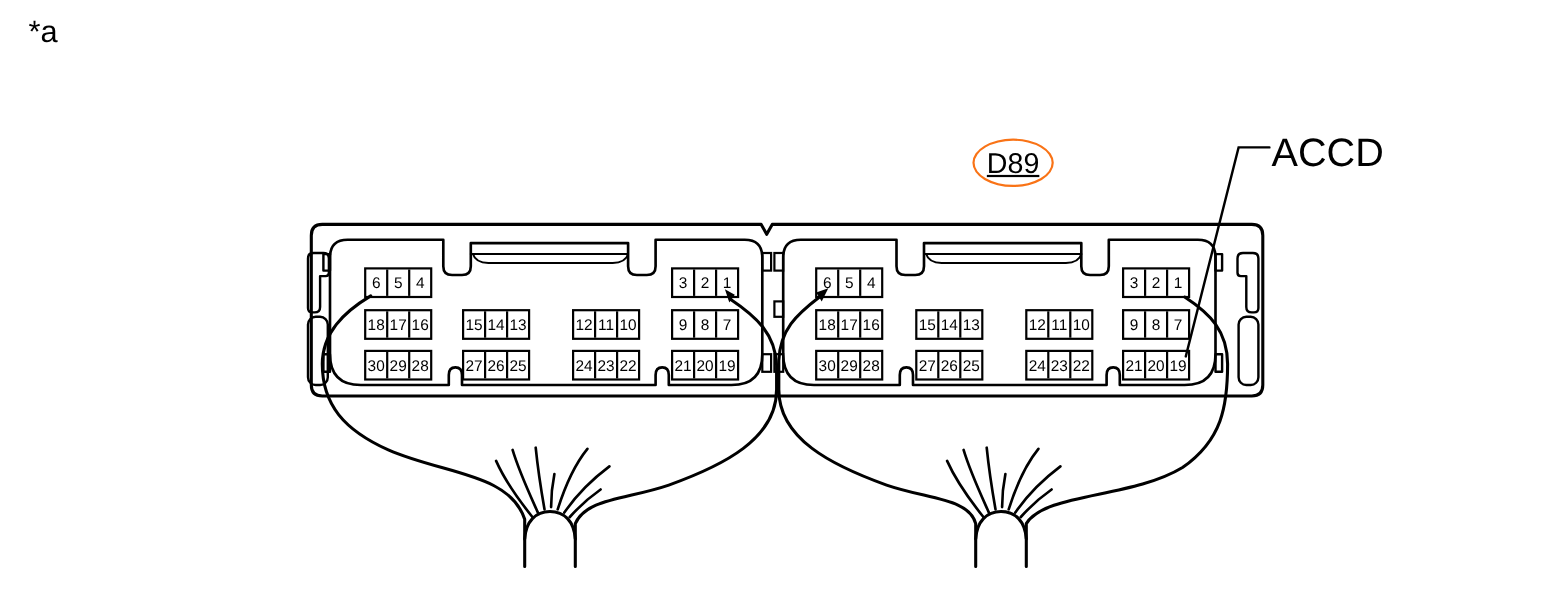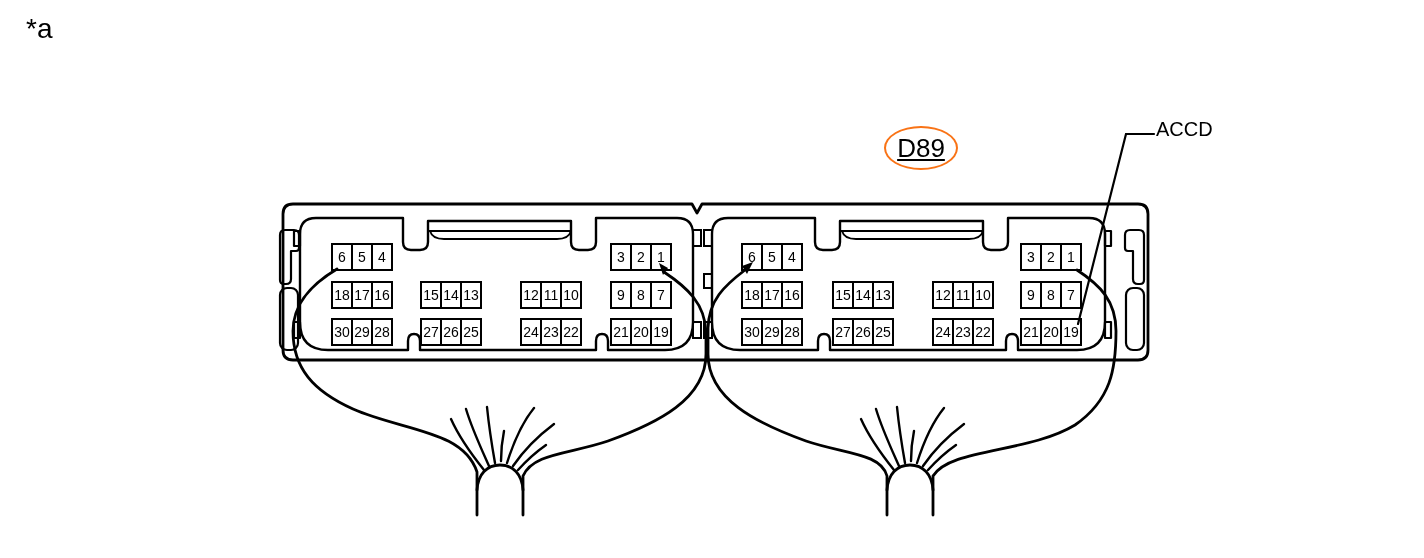--- a/index.html
+++ b/index.html
@@ -1,21 +1,21 @@
 <!DOCTYPE html>
 <html><head>
 <meta charset="utf-8">
 <style>
   html,body{margin:0;padding:0;background:#fff;}
   body{position:relative;width:1424px;height:558px;overflow:hidden;
        font-family:"Liberation Sans",sans-serif;color:#000;}
   #diagram-svg{position:absolute;left:0;top:0;}
   .label{position:absolute;white-space:nowrap;}
   #footnote{left:26px;top:13px;font-size:28px;}
-  #accd-label{left:1156px;top:118px;font-size:20px;}
+  #accd-label{left:1156px;top:118px;font-size:36px;}
   #connector-oval{position:absolute;left:884px;top:126px;width:70px;height:40px;
       border:2px solid #f97316;border-radius:50%;display:flex;align-items:center;
       justify-content:center;font-size:26px;text-decoration:underline;}
   .pb{position:absolute;width:62px;height:28px;box-sizing:border-box;
       border:2px solid #000;display:flex;background:transparent;}
   .pc{flex:1;display:flex;align-items:center;justify-content:center;
       font-size:14px;line-height:1;}
   .pc + .pc{border-left:2px solid #000;}
 </style>
 </head>

